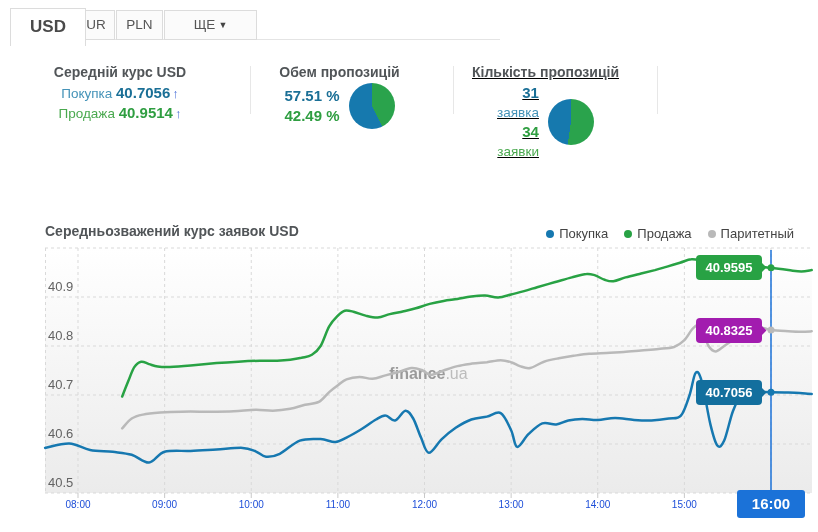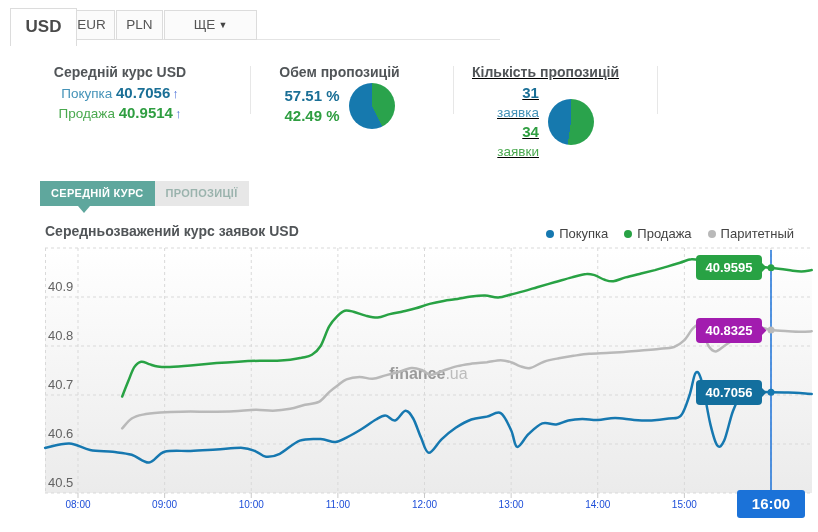--- a/index.html
+++ b/index.html
@@ -5,21 +5,21 @@
   html,body{margin:0;padding:0;background:#fff;}
   #app{position:relative;width:818px;height:532px;background:#fff;overflow:hidden;
        font-family:"Liberation Sans",sans-serif;}
 
   
   .tab{position:absolute;top:10px;height:30px;line-height:28px;text-align:center;
        font-size:13.5px;color:#555;background:#fbfbfb;border:1px solid #dcdcdc;
        box-sizing:border-box;cursor:pointer;z-index:2;}
   .tab.active{top:8px;height:38px;line-height:36px;font-size:17px;font-weight:bold;
        color:#4a4a4a;background:#fff;border-bottom:none;z-index:3;}
-  #tab-usd{left:10px;width:67px;}
+  #tab-usd{left:10px;width:76px;}
   #tab-eur{left:68px;width:47px;}
   #tab-pln{left:116px;width:47px;}
   #tab-more{left:164px;width:93px;}
   #tab-more .caret{font-size:9px;color:#444;margin-left:3px;vertical-align:1px;}
   .tabline{position:absolute;left:10px;top:39px;width:490px;height:1px;background:#e4e4e4;z-index:1;}
 
   
   .stat{position:absolute;top:64px;text-align:center;}
   #stat-avg{left:40px;width:160px;}
   #stat-volume{left:252px;width:175px;}
@@ -118,25 +118,20 @@
     <div class="pieline">
       <div class="pcts">
         <span class="srow" style="display:block;text-align:right"><span class="val buy">31</span> <span class="lbl buy">заявка</span></span>
         <span class="srow" style="display:block;text-align:right"><span class="val sell">34</span> <span class="lbl sell">заявки</span></span>
       </div>
       <div class="pie" id="pie-count" style="background: conic-gradient(rgb(42, 163, 76) 0deg, rgb(42, 163, 76) 52.31%, rgb(22, 121, 174) 0deg);"></div>
     </div>
   </div>
 
 
-  <div class="chips">
-    <div class="chip chip-active">СЕРЕДНІЙ КУРС</div>
-    <div class="chip chip-inactive">ПРОПОЗИЦІЇ</div>
-    <div class="chip-pointer"></div>
-  </div>
 
   <div class="chart-title">Середньозважений курс заявок USD</div>
   <div class="legend">
     <div class="legend-item">
       <span class="legend-dot" style="background: rgb(22, 120, 176);"></span>
       <span>Покупка</span>
     </div>
     <div class="legend-item">
       <span class="legend-dot" style="background: rgb(40, 162, 68);"></span>
       <span>Продажа</span>

